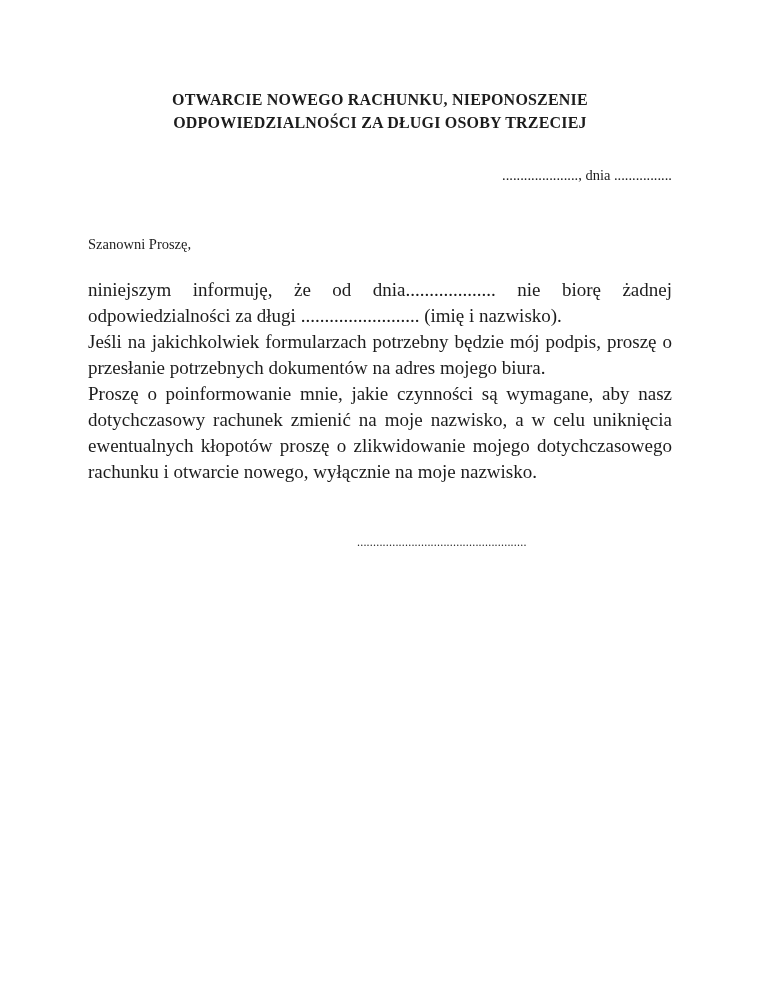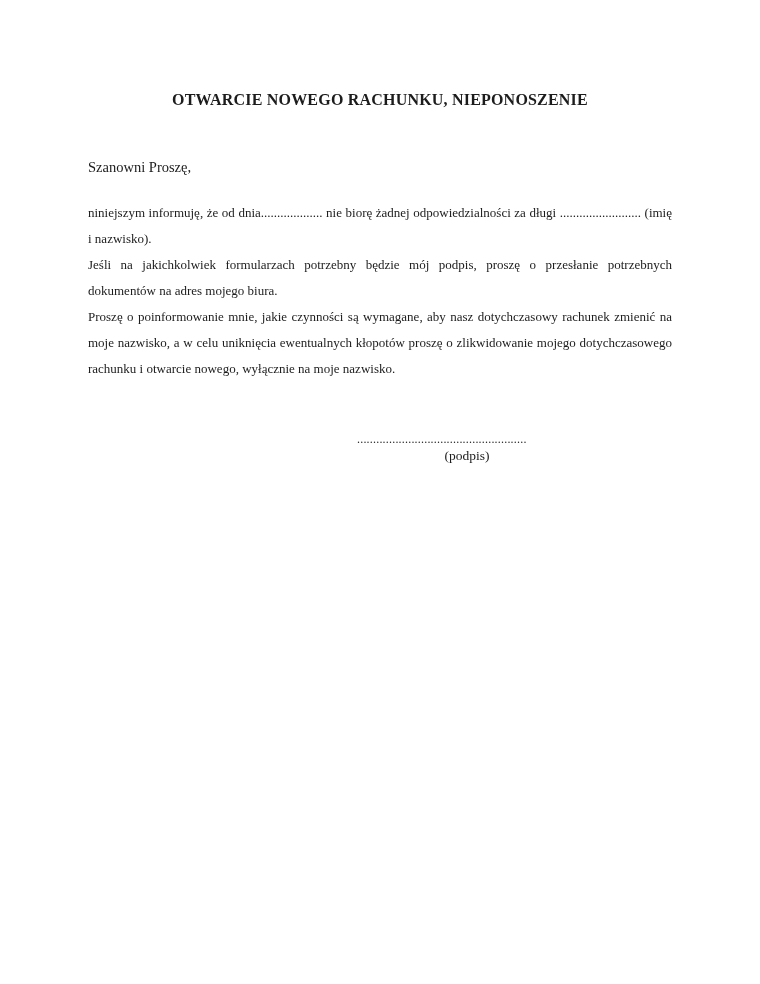--- a/index.html
+++ b/index.html
@@ -32,21 +32,21 @@
     font-size: 14.5px;
     line-height: 26px;
   }
   .salutation {
     margin-top: 43px;
     font-size: 14.5px;
     line-height: 26px;
   }
   .paragraphs {
     margin-top: 20px;
-    font-size: 13px;
+    font-size: 19px;
     line-height: 26px;
     text-align: justify;
   }
   .paragraphs p {
     margin: 0;
   }
   .closing-block {
     margin-top: 50px;
     margin-left: 269px;
     width: 170px;
@@ -72,31 +72,32 @@
     line-height: 18px;
   }
 </style>
 </head>
 <body>
 
 <div class="page">
 
   <div class="doc-title">
     <div>OTWARCIE NOWEGO RACHUNKU, NIEPONOSZENIE</div>
+    <div>ODPOWIEDZIALNOŚCI ZA DŁUGI OSOBY TRZECIEJ</div>
   </div>
 
   <div class="header-right">
+    <div>....................., dnia ................</div>
   </div>
 
   <div class="salutation">Szanowni Proszę,</div>
 
   <div class="paragraphs">
     <p>niniejszym informuję, że od dnia................... nie biorę żadnej odpowiedzialności za długi ......................... (imię i nazwisko).</p>
     <p>Jeśli na jakichkolwiek formularzach potrzebny będzie mój podpis, proszę o przesłanie potrzebnych dokumentów na adres mojego biura.</p>
     <p>Proszę o poinformowanie mnie, jakie czynności są wymagane, aby nasz dotychczasowy rachunek zmienić na moje nazwisko, a w celu uniknięcia ewentualnych kłopotów proszę o zlikwidowanie mojego dotychczasowego rachunku i otwarcie nowego, wyłącznie na moje nazwisko.</p>
   </div>
 
   <div class="closing-block">
     <div class="sig-line">........................................................</div>
-    <div class="sig-caption">(podpis)</div>
   </div>
 
 </div>
 
 </body></html>

